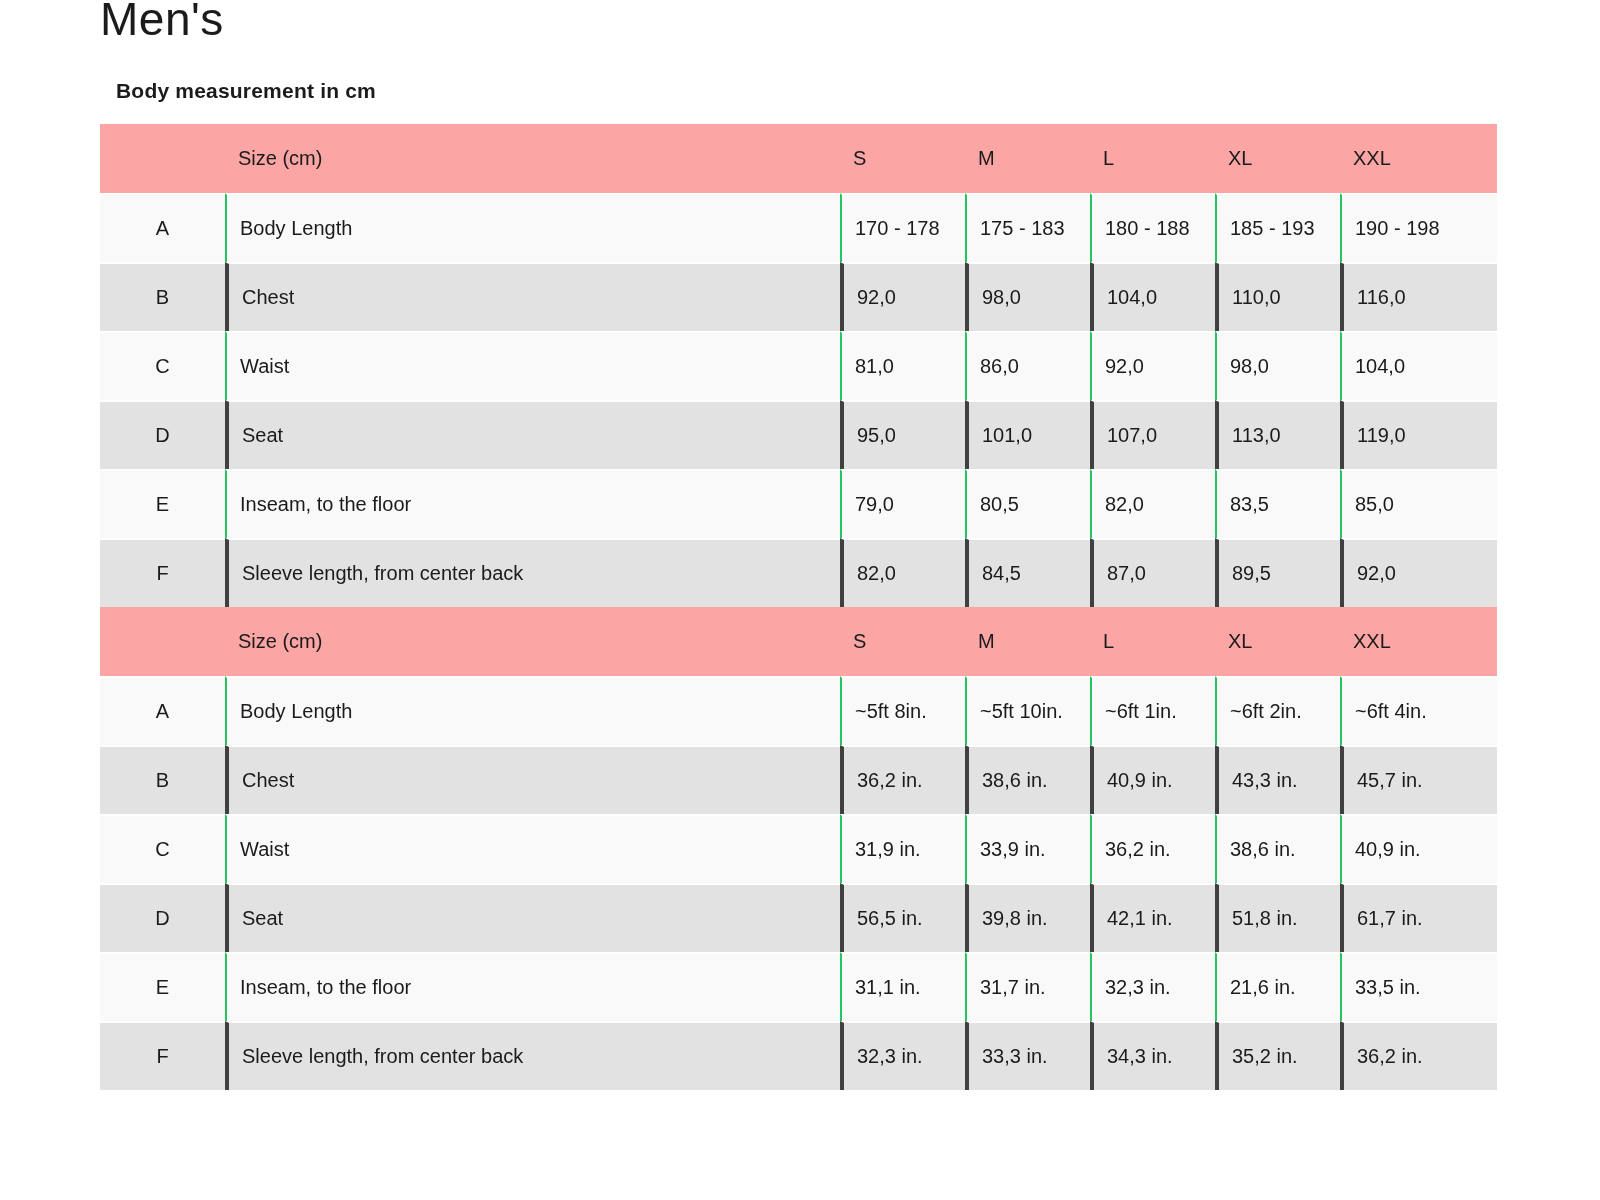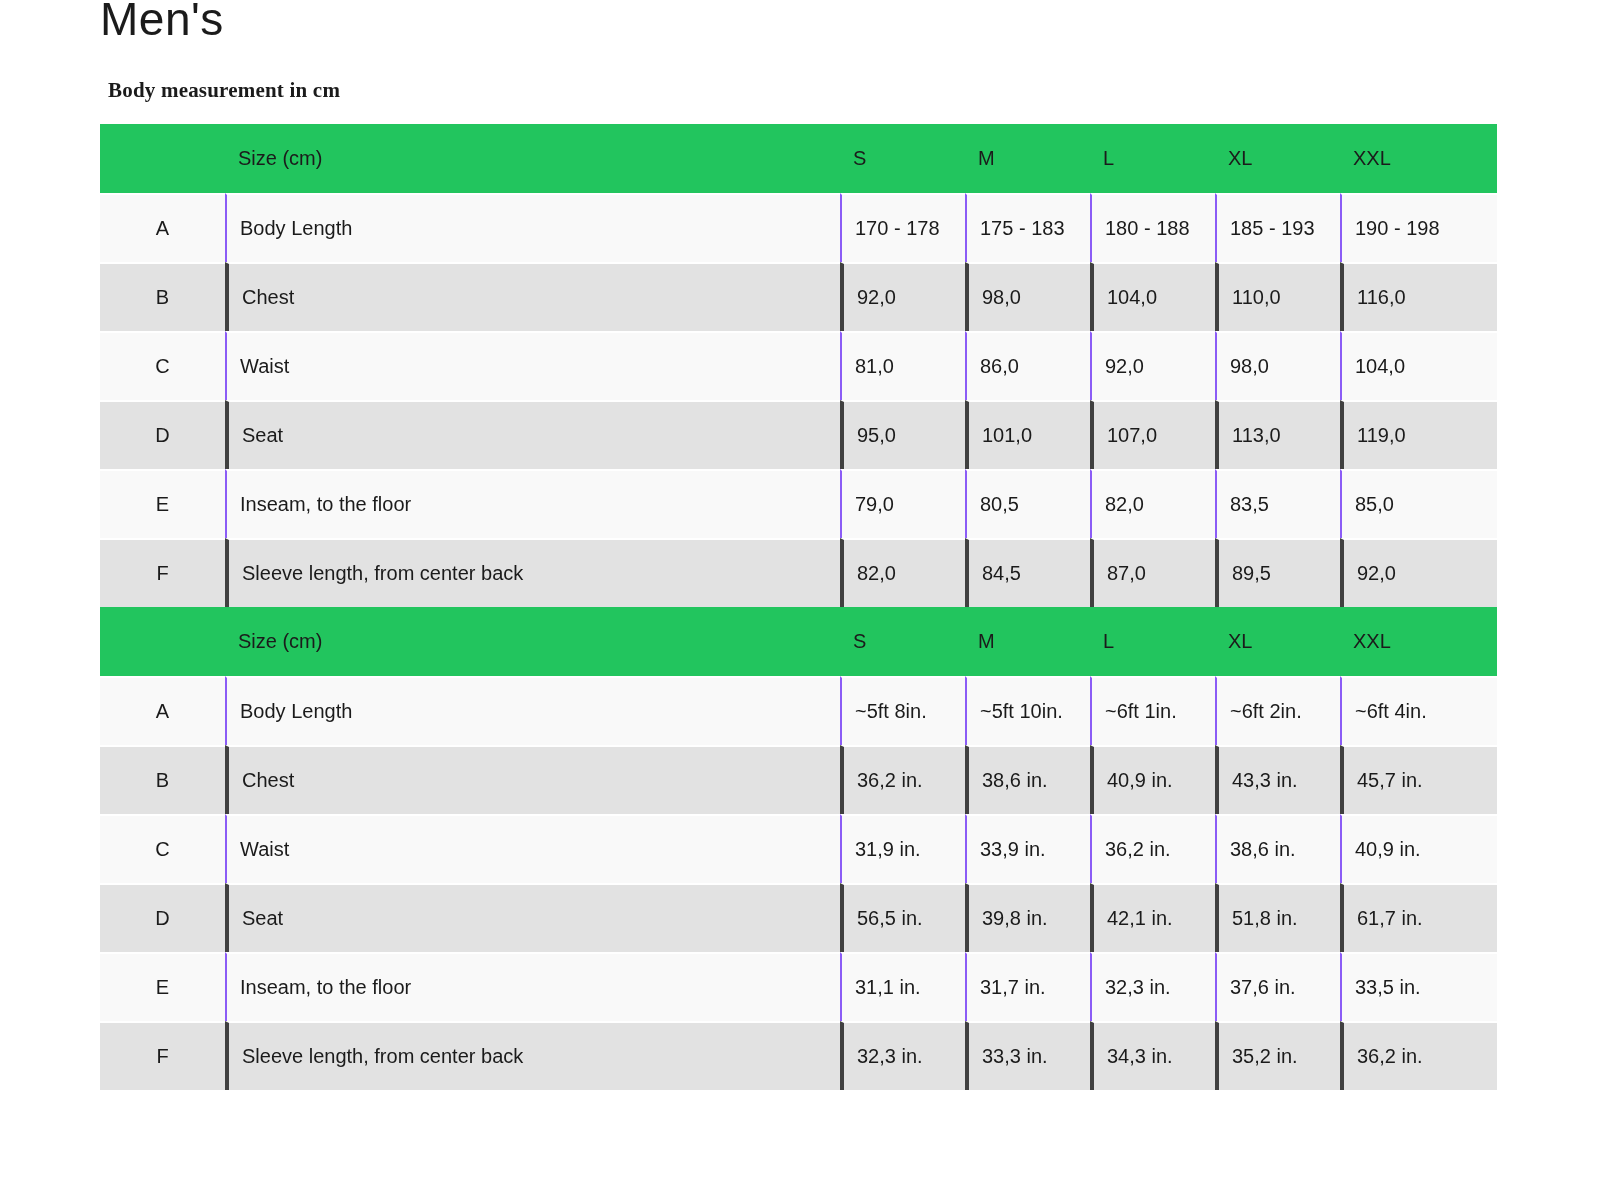--- a/index.html
+++ b/index.html
@@ -18,23 +18,22 @@
     font-size: 46px;
     font-weight: 400;
     line-height: 1.0;
     margin: -4px 0 0 0;
     letter-spacing: 0.5px;
   }
   h2.section-heading {
     font-size: 21px;
     font-weight: 700;
     line-height: 1.2;
-    margin: 36px 0 21px 8px;
+    margin: 36px 0 21px 16px;
     letter-spacing: 0.2px;
-    font-family: Liberation Serif, serif;
   }
   h2.section-heading.second {
     margin-top: 71px;
   }
   table.size-table {
     border-collapse: separate;
     border-spacing: 0;
     table-layout: fixed;
     width: 1397px;
     font-size: 20px;
@@ -47,30 +46,30 @@
     text-align: left;
     padding: 0 4px 0 13px;
     font-weight: 400;
     overflow: hidden;
     white-space: nowrap;
   }
   table.size-table .letter {
     text-align: center;
     padding: 0;
   }
-  tr.header { background: #22c55e; }
+  tr.header { background: #fca5a5; }
   tr.dark   { background: #e2e2e2; }
   tr.light  { background: #f9f9f9; }
   
   table.size-table tr.light td,
   table.size-table tr.dark td {
     border-top: 2px solid #ffffff;
   }
   
-  table.size-table tr.light td + td { border-left: 2px solid #8b5cf6; }
+  table.size-table tr.light td + td { border-left: 2px solid #22c55e; }
   table.size-table tr.dark  td + td { border-left: 4px solid #404040; }
 </style>
 </head>
 <body>
 
 <div class="page">
 
   <h1 class="page-title">Men's</h1>
 
   <section>
@@ -209,21 +208,21 @@
             <td>42,1 in.</td>
             <td>51,8 in.</td>
             <td>61,7 in.</td>
           </tr>
           <tr class="light">
             <td class="letter">E</td>
             <td>Inseam, to the floor</td>
             <td>31,1 in.</td>
             <td>31,7 in.</td>
             <td>32,3 in.</td>
-            <td>37,6 in.</td>
+            <td>21,6 in.</td>
             <td>33,5 in.</td>
           </tr>
           <tr class="dark">
             <td class="letter">F</td>
             <td>Sleeve length, from center back</td>
             <td>32,3 in.</td>
             <td>33,3 in.</td>
             <td>34,3 in.</td>
             <td>35,2 in.</td>
             <td>36,2 in.</td>

